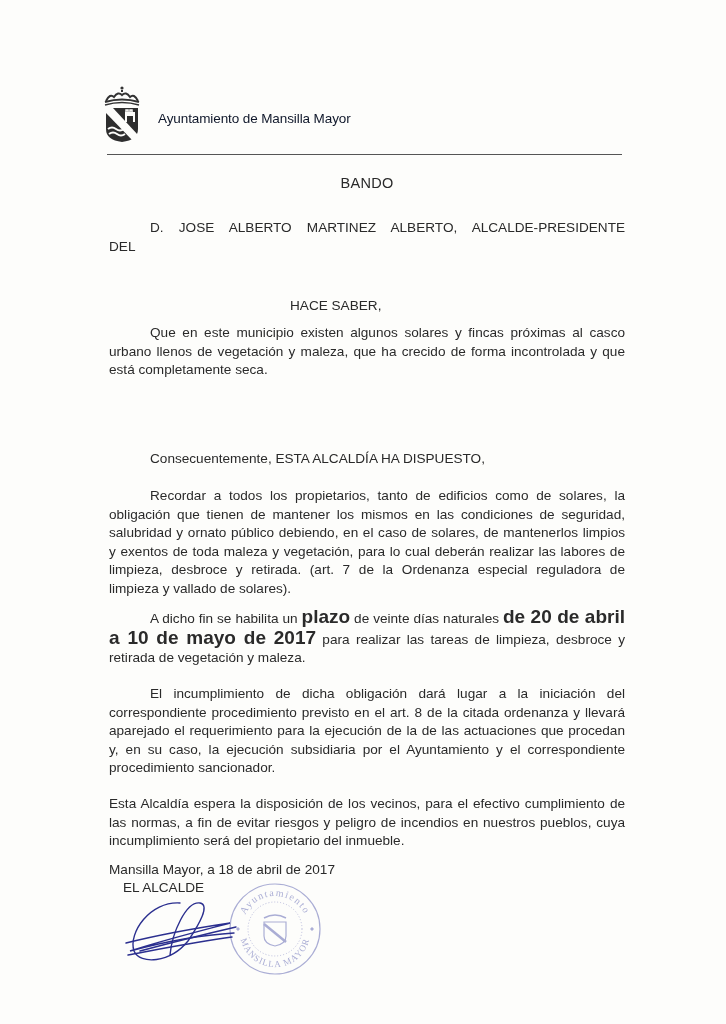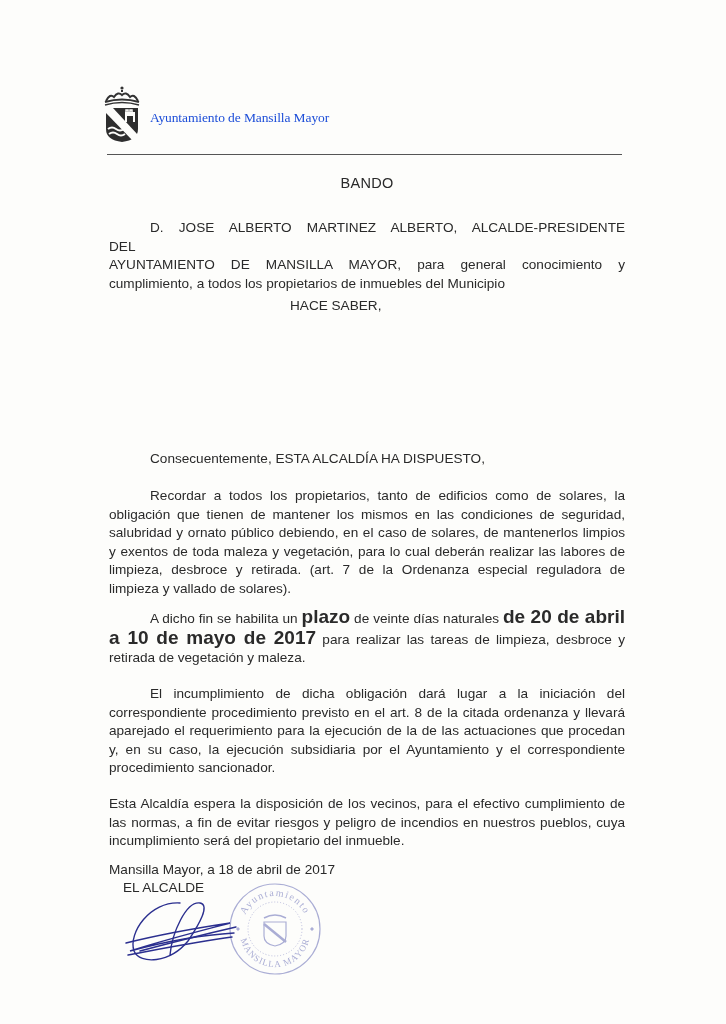--- a/index.html
+++ b/index.html
@@ -2,21 +2,21 @@
 <html><head>
 <meta charset="utf-8">
 <style>
   html, body { margin:0; padding:0; }
   body {
     width:726px; height:1024px; background:#fdfdfb; position:relative; overflow:hidden;
     font-family:"Liberation Sans", sans-serif; color:#2a2a2a;
   }
   .header { position:absolute; left:100px; top:84px; height:60px; display:flex; align-items:center; }
   .logo { width:44px; height:58px; }
-  .org-name { font-family:Liberation Serif, serif; font-size:13.5px; color:#1d4ed8; margin-left:6px; margin-top:8px; letter-spacing:-0.1px; }
+  .org-name { font-family:Liberation Sans, sans-serif; font-size:13.5px; color:#0f172a; margin-left:14px; margin-top:8px; letter-spacing:-0.1px; }
   .rule { position:absolute; left:107px; top:154px; width:515px; height:0; border-top:1.3px solid #555; }
 
   .doc { position:absolute; left:109px; top:0; width:516px; font-size:13.6px; line-height:18.6px; color:#2a2a2a; }
   .title { position:absolute; left:0; width:516px; top:174px; text-align:center; font-size:14.5px; letter-spacing:0.3px; }
   .para { position:absolute; left:0; width:516px; text-align:justify; text-align-last:left; }
   .indent { text-indent:41px; }
   .center-line { position:absolute; }
   .strong { font-weight:bold; font-size:19px; }
 
   .p1 { top:219px; }
@@ -60,26 +60,26 @@
   <span class="org-name">Ayuntamiento de Mansilla Mayor</span>
 </div>
 
 <div class="rule"></div>
 
 <div class="doc">
   <div class="title">BANDO</div>
 
   <div class="para p1">
     <span class="line1">D. JOSE ALBERTO MARTINEZ ALBERTO, ALCALDE-PRESIDENTE DEL</span>
-    <span>AYUNTAMIENTO DE MANSILLA MAYOR, para general conocimiento y cumplimiento, a todos los propietarios de inmuebles del Municipio</span>
   </div>
 
   <div class="center-line hace">HACE SABER,</div>
 
   <div class="para p2">
+    <div class="indent">Que en este municipio existen algunos solares y fincas próximas al casco urbano llenos de vegetación y maleza, que ha crecido de forma incontrolada y que está completamente seca.</div>
   </div>
 
   <div class="center-line p3">Consecuentemente, ESTA ALCALDÍA HA DISPUESTO,</div>
 
   <div class="para indent p4">Recordar  a todos los propietarios, tanto de edificios como de solares, la obligación que tienen de mantener los mismos en las condiciones de seguridad, salubridad y ornato público debiendo, en el caso de solares, de mantenerlos limpios y exentos de toda maleza y vegetación, para lo cual deberán realizar las labores de limpieza, desbroce y retirada. (art. 7 de la Ordenanza especial reguladora de limpieza y vallado de solares).</div>
 
   <div class="para indent p5"><span>A dicho fin se habilita un </span><span class="strong">plazo</span><span> de veinte días naturales </span><span class="strong">de 20 de abril  a  10 de mayo de 2017</span><span> para realizar las tareas de limpieza, desbroce y retirada de vegetación y maleza.</span></div>
 
   <div class="para indent p6">El incumplimiento de dicha obligación dará lugar a la iniciación del correspondiente  procedimiento previsto en el art. 8 de la citada ordenanza y llevará aparejado el requerimiento para la ejecución de la de las actuaciones que procedan y, en su caso, la ejecución subsidiaria por el Ayuntamiento y el correspondiente procedimiento sancionador.</div>
 

